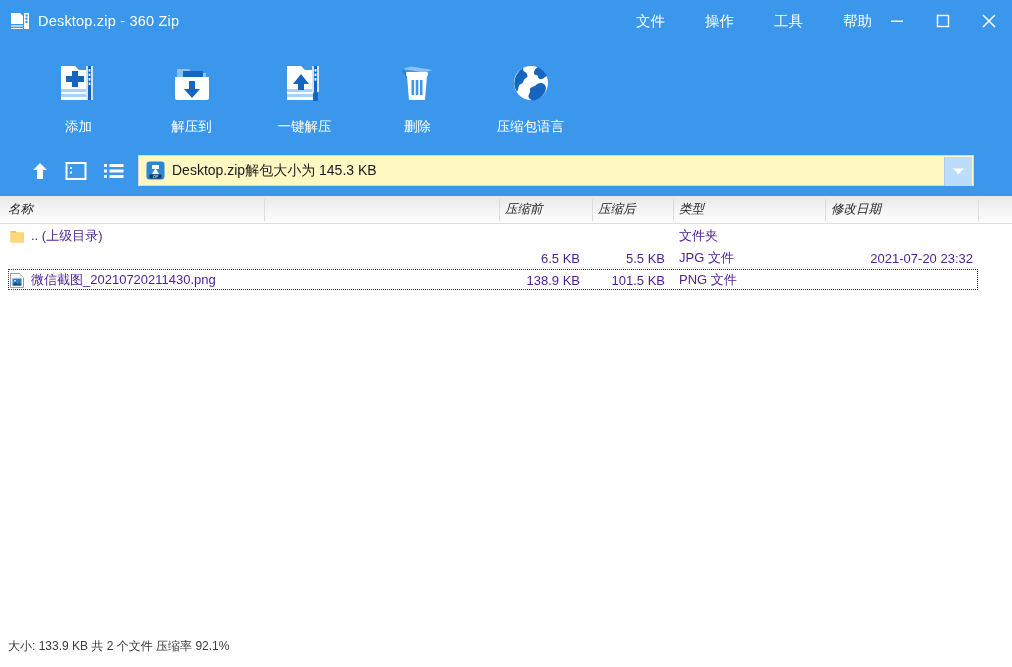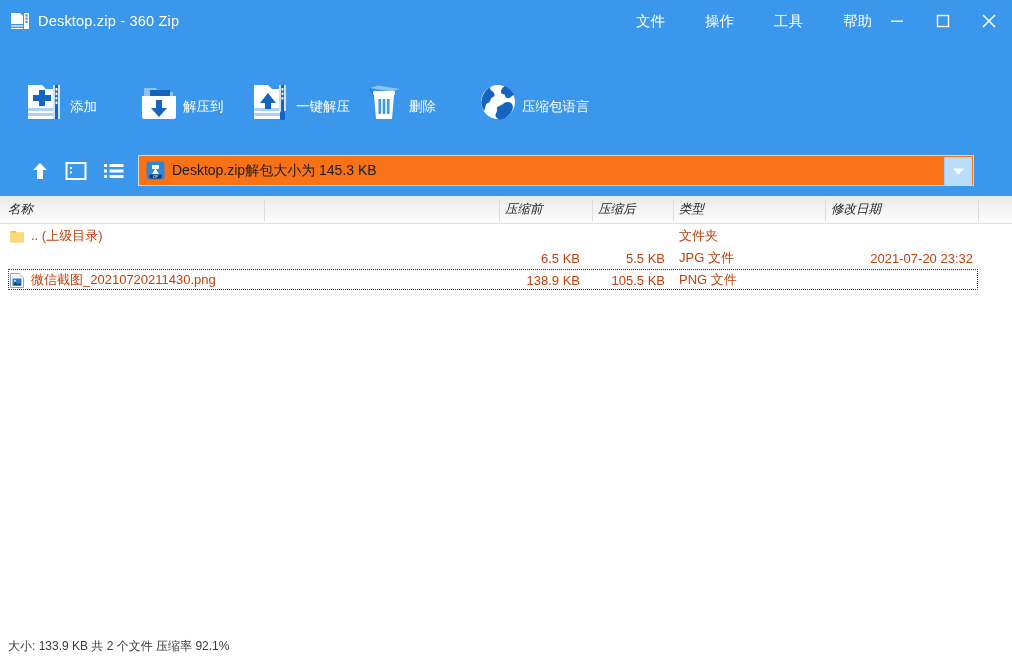--- a/index.html
+++ b/index.html
@@ -45,41 +45,41 @@
   }
   .wbtn svg { display: block; }
 
   
   .toolbar {
     position: absolute; left: 22px; top: 50px; height: 96px;
     display: flex; align-items: flex-start; gap: 0;
   }
   .tool {
     width: 113px; height: 96px;
-    display: flex; flex-direction: row; align-items: center; justify-content: flex-start;
+    display: flex; flex-direction: column; align-items: center; justify-content: flex-start;
     padding-top: 8px;
   }
   .tool-ico { width: 48px; height: 50px; display: flex; align-items: center; justify-content: center; }
   .tool-lbl { margin-top: 10px; color: #ffffff; font-size: 13.5px; white-space: nowrap; }
 
   
   .addrrow {
     position: absolute; left: 0; top: 155px; height: 32px; width: 1012px;
   }
   .navico {
     position: absolute; top: 0; height: 32px; width: 32px;
     display: flex; align-items: center; justify-content: center;
   }
   #nav-up { left: 24px; }
   #nav-panel { left: 60px; }
   #nav-list { left: 98px; }
 
   .addrbox {
     position: absolute; left: 138px; top: 0; width: 836px; height: 31px;
-    background: #f97316; border: 1px solid #d8d8d8;
+    background: #fef9c3; border: 1px solid #d8d8d8;
     display: flex; align-items: center;
   }
   .addr-zipicon { margin-left: 7px; width: 19px; height: 19px; flex: 0 0 auto; }
   .addr-text {
     margin-left: 7px; font-size: 14px; color: #1a1a1a; white-space: nowrap;
   }
   .addr-drop {
     position: absolute; right: 1px; top: 1px; width: 28px; height: 29px;
     background: #bcdcfb; border-left: 1px solid #a8cdf2;
     display: flex; align-items: center; justify-content: center;
@@ -104,21 +104,21 @@
   
   .rows { position: absolute; left: 0; top: 225px; width: 1012px; height: 385px; }
   .row { position: relative; width: 1012px; height: 22px; }
   .row.focused .focusbox {
     position: absolute; left: 8px; top: 0; width: 970px; height: 21px;
     border: 1px dotted #3a3a3a; pointer-events: none;
   }
   .cell {
     position: absolute; top: 0; height: 22px;
     display: flex; align-items: center;
-    font-size: 13px; color: #c2410c; white-space: nowrap;
+    font-size: 13px; color: #4c1d95; white-space: nowrap;
   }
   .c-name { left: 10px; gap: 7px; }
   .c-name .fico { width: 14px; height: 15px; flex: 0 0 auto; display: block; }
   .c-num { justify-content: flex-end; }
 
   
   .status {
     position: absolute; left: 8px; bottom: 12px;
     font-size: 12px; color: #3a3a3a; white-space: nowrap;
   }
@@ -341,19 +341,19 @@
             <path d="M0.5 0.5 h9 l4 4 v10 h-13 z" fill="#ffffff" stroke="#9aa3ad" stroke-width="1"></path>
             <path d="M9.5 0.5 l4 4 h-4 z" fill="#dde3ea"></path>
             <rect x="2.5" y="5.5" width="9" height="7" fill="#2b7bc8"></rect>
             <circle cx="5" cy="7.8" r="1" fill="#bfe0ff"></circle>
             <path d="M2.5 12.5 l3 -3.4 l2.2 2.4 l1.6 -1.6 l2.2 2.6 z" fill="#17486f"></path>
           </svg>
         </span>
         <span>微信截图_20210720211430.png</span>
       </div>
       <div class="cell c-num" style="left:505px;width:75px;">138.9 KB</div>
-      <div class="cell c-num" style="left:590px;width:75px;">105.5 KB</div>
+      <div class="cell c-num" style="left:590px;width:75px;">101.5 KB</div>
       <div class="cell" style="left:679px;">PNG 文件</div>
     </div>
   </div>
 
   <div class="status">大小: 133.9 KB 共 2 个文件 压缩率 92.1%</div>
 </div>
 
 </body></html>

